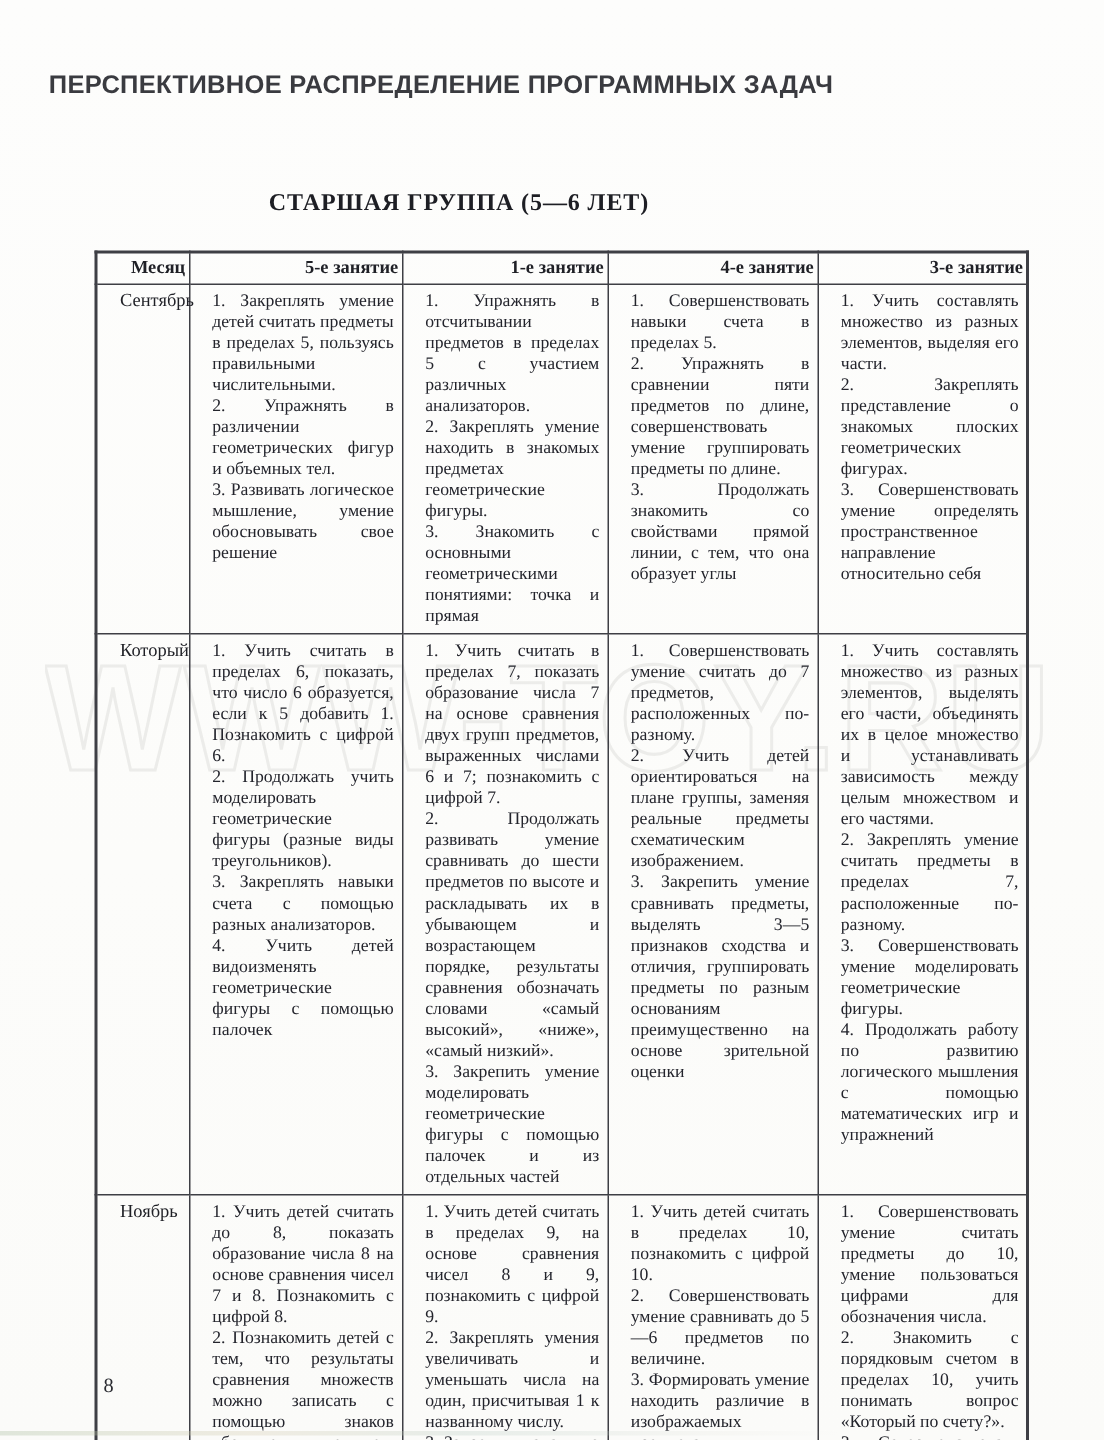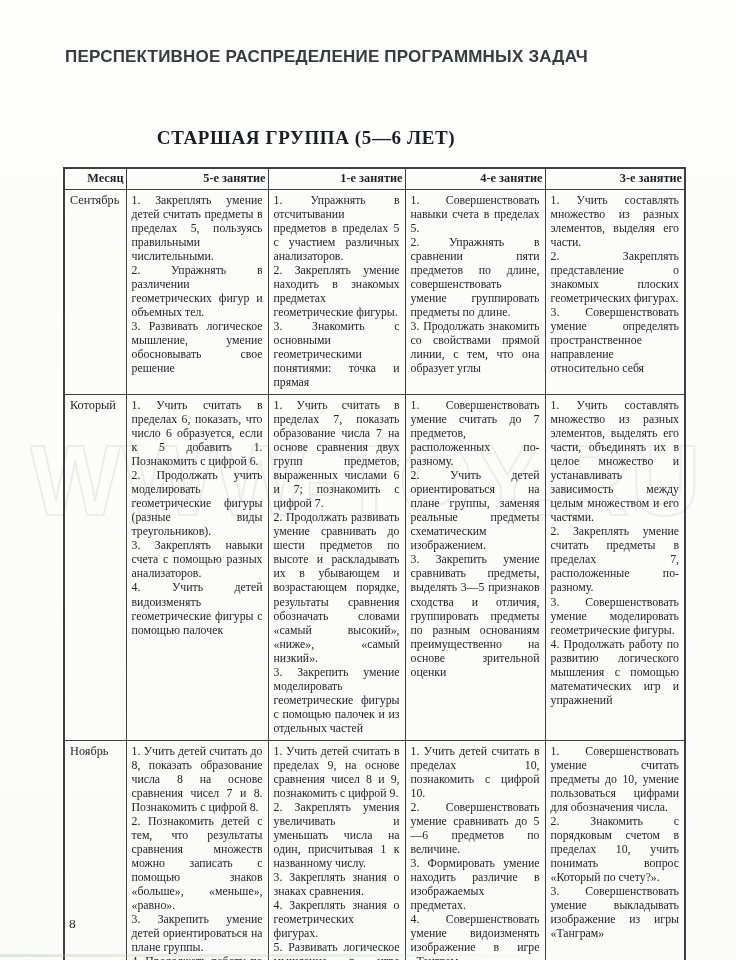--- a/index.html
+++ b/index.html
@@ -10,48 +10,48 @@
     color:#23242c;
     position:relative;
     overflow:hidden;
   }
   .page{
     position:absolute;inset:0;
     background:linear-gradient(180deg,#fdfdfc 0%,#fcfcfa 60%,#fbfbf9 100%);
   }
   .main-title{
     position:absolute;top:47px;left:0;width:588px;
-    text-align:right;
+    text-align:center;
     font-family:"Liberation Sans", sans-serif;
     font-weight:bold;
     font-size:17px;
     letter-spacing:0.2px;
     color:#3a3b40;
   }
   .subtitle{
     position:absolute;top:127px;left:0;width:612px;
     text-align:center;
     font-family:"Liberation Serif", serif;
     font-weight:bold;
-    font-size:19px;
+    font-size:16px;
     letter-spacing:0.6px;
     color:#1d1e24;
   }
   table.schedule{
     position:absolute;top:167px;left:63px;
     width:621px;
     border-collapse:collapse;
     table-layout:fixed;
     font-size:11.8px;
     line-height:1.19;
   }
   table.schedule td, table.schedule th{
     border:1px solid #3e3f45;
     vertical-align:top;
-    padding:3px 5px 5px 5px;
+    padding:3px 5px 5px 15px;
     box-sizing:border-box;
   }
   table.schedule{border:2px solid #3e3f45;}
   th{
     font-family:"Liberation Serif", serif;
     font-weight:bold;
     font-size:12.3px;
     text-align:right;
     padding:2px 2px 3px 2px !important;
     color:#1f2026;

